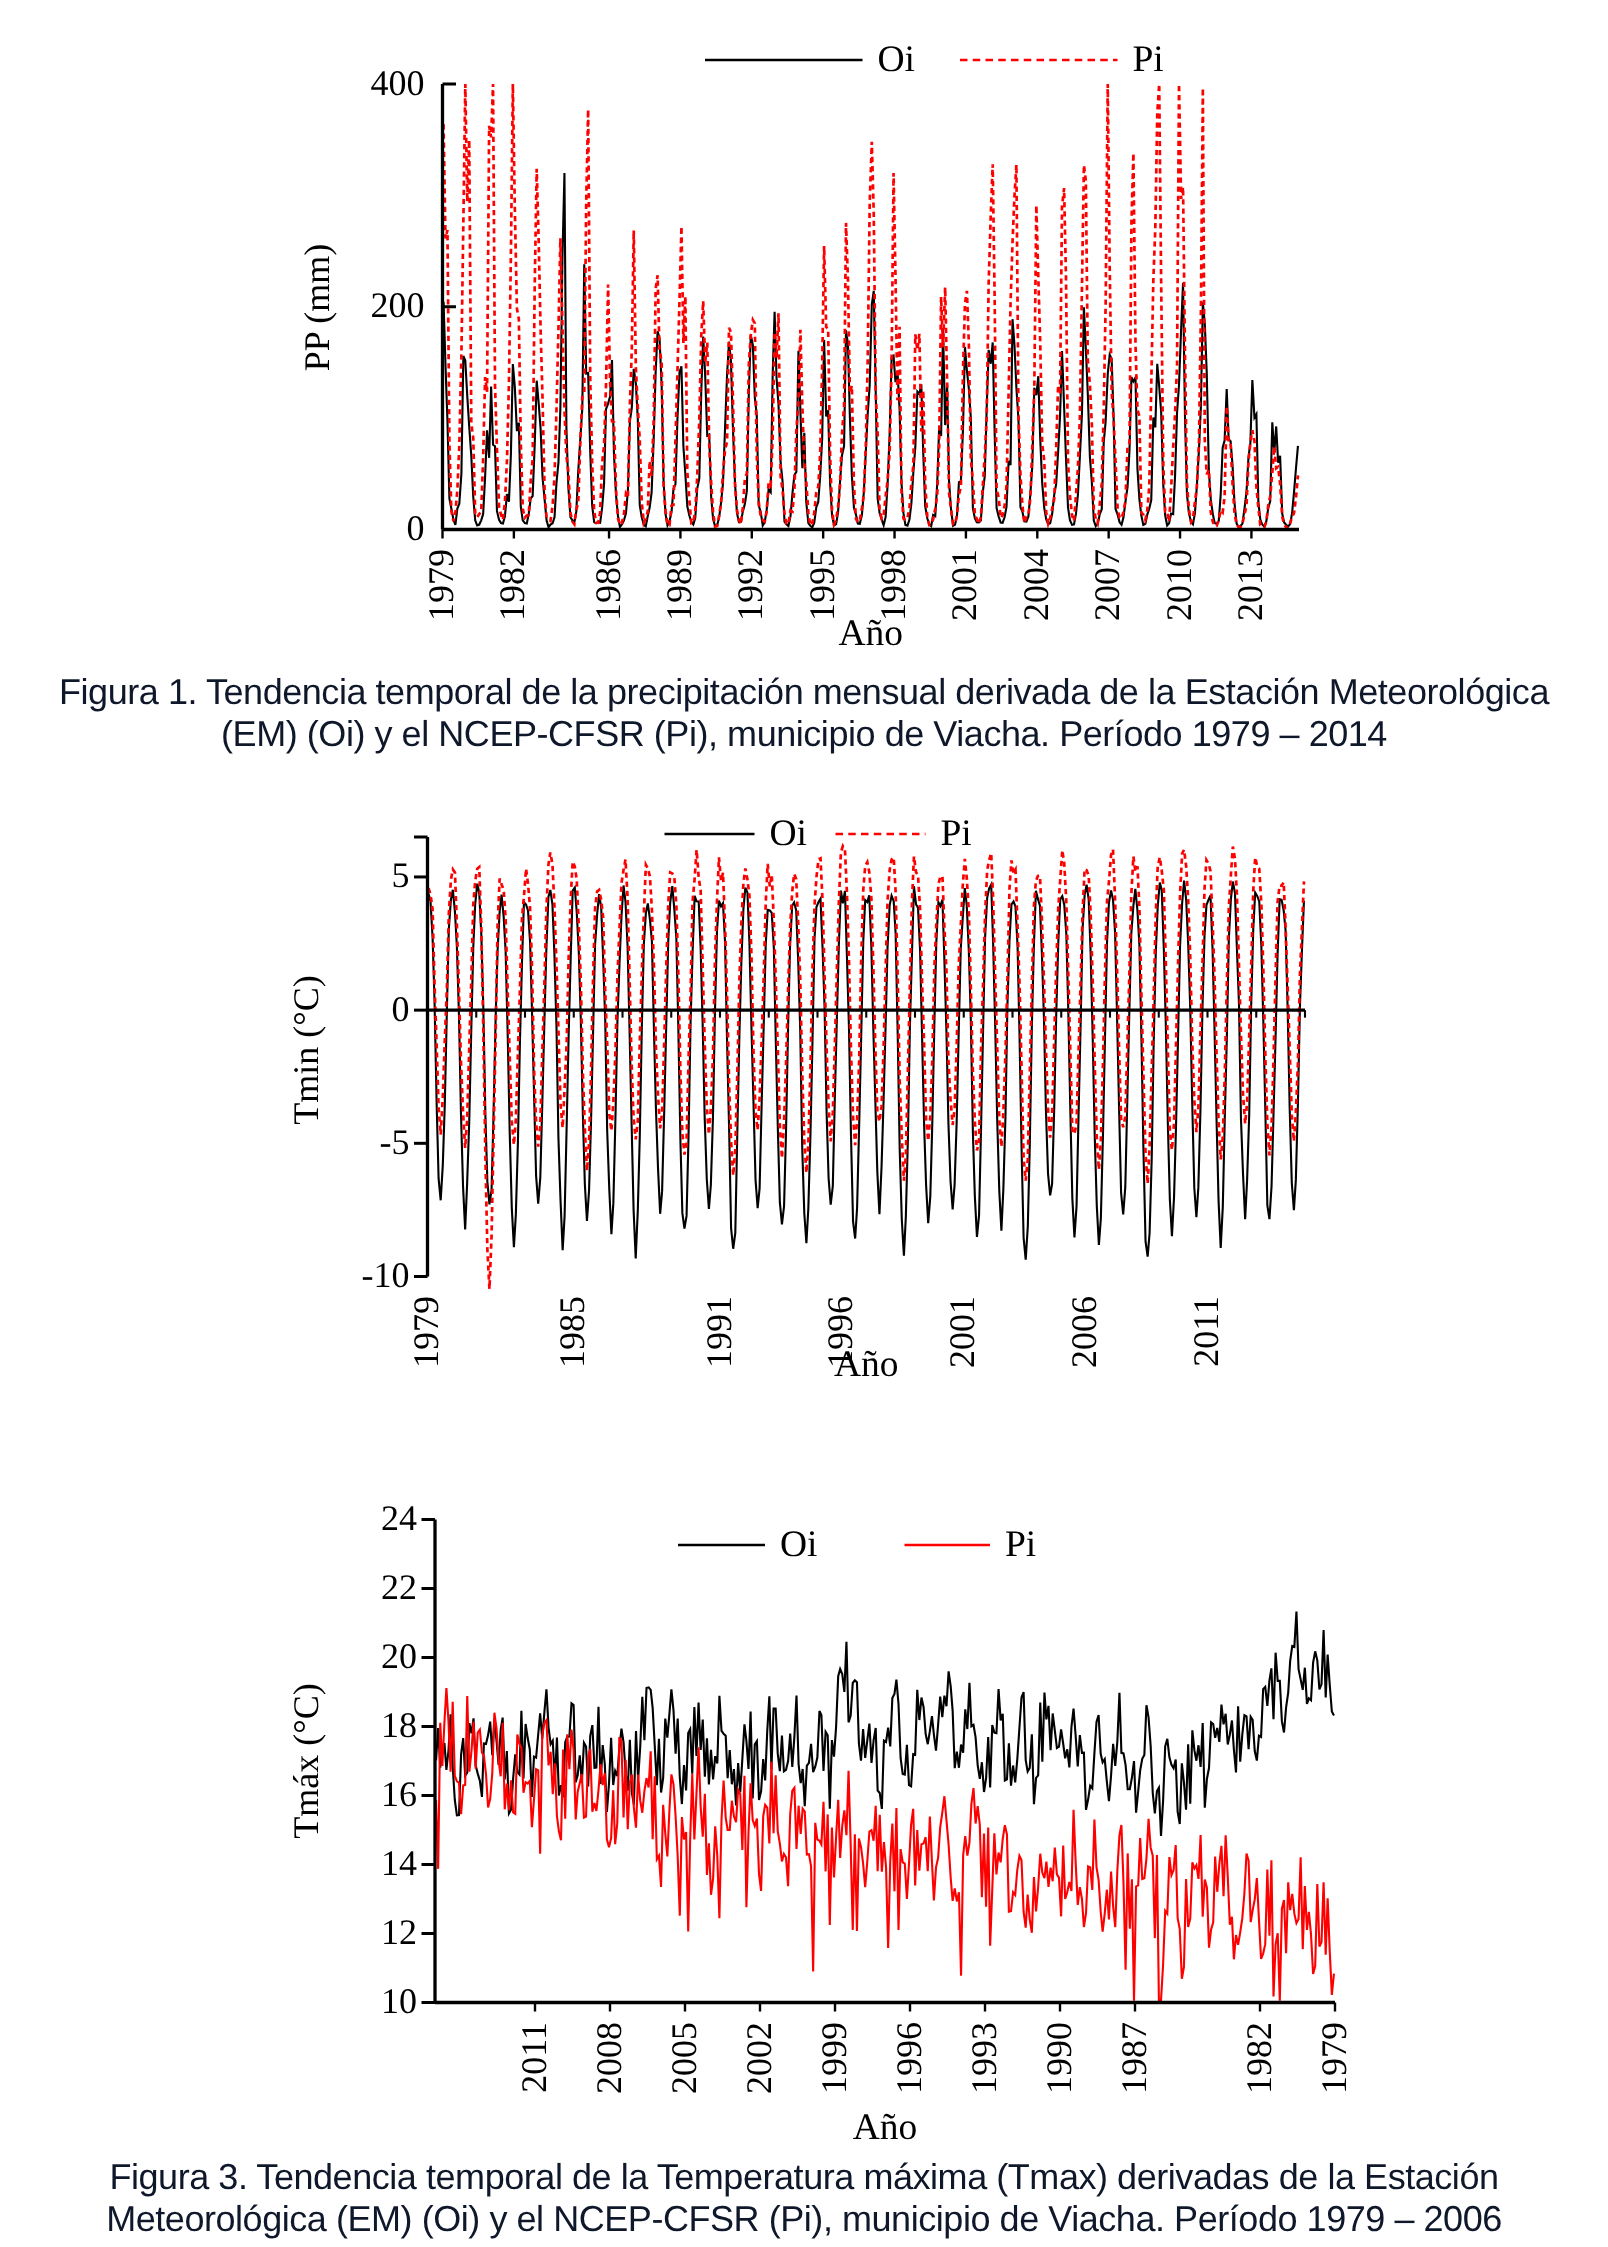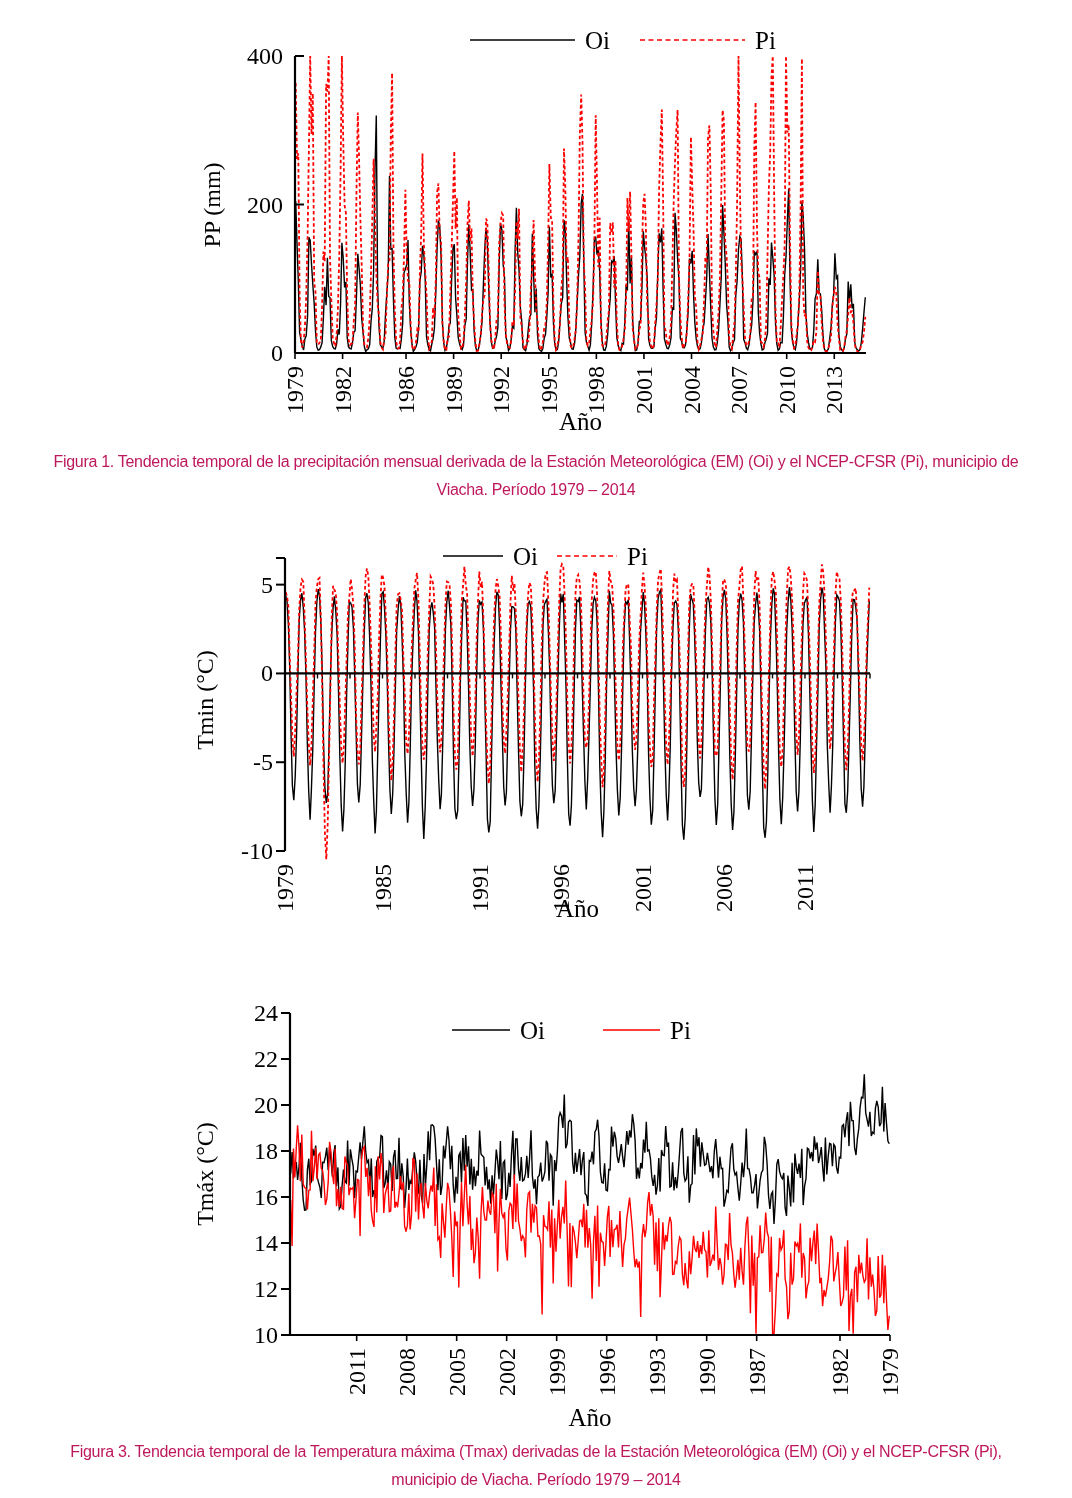--- a/index.html
+++ b/index.html
@@ -1,21 +1,21 @@
 <!DOCTYPE html>
 <html><head>
 <meta charset="utf-8">
 <style>
   html,body{margin:0;padding:0;background:#ffffff;}
   #page{position:relative;width:1072px;height:1498px;background:#ffffff;overflow:hidden;
         font-family:"Liberation Serif",serif;}
   .chart-svg{position:absolute;left:0;width:1072px;display:block;}
   .caption{position:absolute;left:50%;transform:translateX(-50%);width:1000px;margin:0;
-           text-align:center;font-family:"Liberation Sans",sans-serif;font-size:16px;
-           line-height:28px;letter-spacing:-0.3px;color:#be185d;}
+           text-align:center;font-family:"Liberation Sans",sans-serif;font-size:24px;
+           line-height:28px;letter-spacing:-0.3px;color:#0f172a;}
   svg text{font-family:"Liberation Serif",serif;fill:#000;}
 </style>
 </head>
 <body>
 
 <div id="page">
   <svg id="fig0" class="chart-svg" viewBox="0 0 1072 448" style="top:0;height:448px">
       <g>
         <polyline points="295.7,201.2 297.0,243.6 298.3,280.6 299.6,332.4 300.9,339.0 302.3,346.4 303.6,349.9 304.9,339.0 306.2,335.8 307.6,315.8 308.9,237.3 310.2,240.3 311.5,263.9 312.8,284.2 314.2,303.9 315.5,331.2 316.8,346.9 318.1,350.2 319.5,349.7 320.8,346.9 322.1,342.7 323.4,318.0 324.7,286.9 326.1,305.2 327.4,257.7 328.7,296.5 330.0,297.5 331.3,340.6 332.7,346.6 334.0,348.7 335.3,349.0 336.6,344.2 338.0,329.4 339.3,334.5 340.6,302.9 341.9,242.7 343.2,257.8 344.6,287.4 345.9,281.8 347.2,337.7 348.5,346.9 349.9,348.7 351.2,349.0 352.5,342.5 353.8,332.3 355.1,330.7 356.5,295.8 357.8,253.8 359.1,268.5 360.4,285.7 361.7,318.3 363.1,333.3 364.4,347.0 365.7,351.4 367.0,349.7 368.4,348.8 369.7,344.7 371.0,321.6 372.3,308.4 373.6,271.6 375.0,169.9 376.3,115.4 377.6,285.0 378.9,325.0 380.3,344.8 381.6,346.9 382.9,348.2 384.2,341.2 385.5,314.2 386.9,292.2 388.2,272.3 389.5,176.1 390.8,249.0 392.1,248.6 393.5,301.4 394.8,337.3 396.1,348.1 397.4,348.9 398.8,348.1 400.1,348.4 401.4,338.6 402.7,322.6 404.0,272.8 405.4,269.1 406.7,264.4 408.0,240.0 409.3,302.5 410.7,330.2 412.0,344.2 413.3,351.3 414.6,349.7 415.9,347.0 417.3,342.2 418.6,327.0 419.9,281.0 421.2,272.0 422.5,245.9 423.9,255.6 425.2,279.2 426.5,336.7 427.8,344.7 429.2,349.9 430.5,350.9 431.8,344.2 433.1,338.4 434.4,328.4 435.8,292.6 437.1,247.8 438.4,220.8 439.7,225.7 441.1,256.9 442.4,321.5 443.7,342.7 445.0,350.3 446.3,347.7 447.7,341.2 449.0,325.7 450.3,322.9 451.6,280.1 453.0,248.2 454.3,244.2 455.6,297.7 456.9,316.0 458.2,337.5 459.6,343.8 460.9,347.9 462.2,349.6 463.5,345.3 464.8,325.9 466.2,319.0 467.5,261.1 468.8,224.3 470.1,249.6 471.5,290.4 472.8,289.7 474.1,331.0 475.4,346.1 476.7,350.7 478.1,350.2 479.4,345.1 480.7,335.2 482.0,322.2 483.4,284.5 484.7,250.0 486.0,227.8 487.3,240.7 488.6,284.7 490.0,322.1 491.3,341.9 492.6,348.1 493.9,347.9 495.2,341.2 496.6,335.9 497.9,327.2 499.2,262.7 500.5,223.3 501.9,230.0 503.2,264.9 504.5,276.7 505.8,337.0 507.1,341.1 508.5,350.4 509.8,348.3 511.1,340.1 512.4,326.4 513.8,328.2 515.1,250.6 516.4,207.8 517.7,252.0 519.0,269.5 520.4,308.3 521.7,320.9 523.0,347.8 524.3,349.6 525.6,350.7 527.0,344.1 528.3,328.9 529.6,316.7 530.9,314.6 532.3,233.8 533.6,274.0 534.9,312.2 536.2,288.6 537.5,334.6 538.9,348.8 540.2,350.5 541.5,351.5 542.8,348.7 544.2,338.1 545.5,334.6 546.8,317.1 548.1,292.7 549.4,226.6 550.8,277.6 552.1,273.6 553.4,322.1 554.7,343.5 556.0,350.1 557.4,349.5 558.7,341.7 560.0,321.5 561.3,303.6 562.7,297.4 564.0,220.2 565.3,229.4 566.6,278.1 567.9,317.0 569.3,338.5 570.6,342.9 571.9,349.0 573.2,349.2 574.6,343.4 575.9,328.0 577.2,301.1 578.5,275.4 579.8,256.8 581.2,203.0 582.5,193.9 583.8,261.0 585.1,332.5 586.4,342.0 587.8,346.4 589.1,350.2 590.4,344.8 591.7,323.7 593.1,289.6 594.4,238.5 595.7,237.2 597.0,254.7 598.3,247.3 599.7,272.4 601.0,321.9 602.3,342.1 603.6,349.9 605.0,350.4 606.3,346.4 607.6,335.4 608.9,314.8 610.2,298.2 611.6,261.1 612.9,262.7 614.2,256.2 615.5,301.9 616.8,337.5 618.2,345.5 619.5,349.7 620.8,350.7 622.1,343.3 623.5,344.1 624.8,322.5 626.1,284.9 627.4,290.6 628.7,218.9 630.1,283.4 631.4,256.5 632.7,320.9 634.0,339.5 635.4,350.5 636.7,349.7 638.0,343.7 639.3,321.4 640.6,320.8 642.0,285.9 643.3,231.3 644.6,246.9 645.9,259.1 647.2,278.3 648.6,338.9 649.9,345.4 651.2,348.2 652.5,348.3 653.9,347.0 655.2,328.3 656.5,317.5 657.8,271.8 659.1,233.3 660.5,242.5 661.8,228.3 663.1,288.4 664.4,338.7 665.8,344.4 667.1,348.4 668.4,348.6 669.7,344.9 671.0,338.0 672.4,307.3 673.7,310.0 675.0,212.8 676.3,229.7 677.6,258.5 679.0,280.3 680.3,338.2 681.6,341.1 682.9,347.6 684.3,347.8 685.6,344.4 686.9,329.4 688.2,310.6 689.5,258.6 690.9,263.5 692.2,250.8 693.5,292.9 694.8,322.1 696.2,338.9 697.5,346.3 698.8,349.4 700.1,348.8 701.4,342.9 702.8,329.9 704.1,322.8 705.4,301.5 706.7,277.4 708.0,234.0 709.4,270.9 710.7,306.5 712.0,338.3 713.3,346.8 714.7,349.9 716.0,349.6 717.3,342.6 718.6,329.9 719.9,304.8 721.3,276.1 722.6,204.9 723.9,232.4 725.2,262.5 726.6,304.7 727.9,321.5 729.2,347.1 730.5,350.8 731.8,349.2 733.2,342.7 734.5,339.5 735.8,295.1 737.1,281.0 738.5,249.3 739.8,236.5 741.1,239.3 742.4,278.0 743.7,339.3 745.1,343.1 746.4,348.2 747.7,349.8 749.0,344.9 750.3,334.5 751.7,324.6 753.0,299.8 754.3,251.4 755.6,254.3 757.0,251.7 758.3,312.4 759.6,333.0 760.9,343.8 762.2,349.9 763.6,349.2 764.9,342.9 766.2,339.0 767.5,333.4 768.9,278.3 770.2,284.9 771.5,242.5 772.8,257.6 774.1,274.4 775.5,323.1 776.8,343.7 778.1,350.3 779.4,348.9 780.7,342.4 782.1,342.8 783.4,316.6 784.7,275.0 786.0,256.7 787.4,219.8 788.7,188.6 790.0,278.0 791.3,329.5 792.6,342.1 794.0,347.8 795.3,349.5 796.6,342.3 797.9,324.0 799.3,300.0 800.6,270.6 801.9,201.5 803.2,215.8 804.5,248.5 805.9,313.8 807.2,333.1 808.5,342.4 809.8,348.8 811.1,349.1 812.5,347.3 813.8,329.8 815.1,298.5 816.4,293.7 817.8,259.3 819.1,292.8 820.4,294.1 821.7,310.2 823.0,335.3 824.4,349.1 825.7,351.3 827.0,350.6 828.3,349.1 829.7,338.7 831.0,328.0 832.3,305.0 833.6,295.1 834.9,253.3 836.3,278.4 837.6,276.1 838.9,334.6 840.2,346.4 841.5,349.7 842.9,351.2 844.2,347.6 845.5,338.6 846.8,334.2 848.2,281.6 849.5,301.8 850.8,284.3 852.1,308.4 853.4,303.9 854.8,342.4 856.1,348.3 857.4,349.8 858.7,351.0 860.1,349.4 861.4,342.0 862.7,327.9 864.0,312.1 865.3,297.2" fill="none" stroke="#000000" stroke-width="1.4"></polyline>
         <polyline points="295.7,82.9 297.0,159.0 298.3,153.3 299.6,294.6 300.9,340.7 302.3,347.5 303.6,341.5 304.9,326.7 306.2,296.9 307.6,236.2 308.9,148.7 310.2,56.0 311.5,134.3 312.8,93.3 314.2,282.3 315.5,292.1 316.8,342.4 318.1,344.7 319.5,342.7 320.8,341.2 322.1,305.7 323.4,251.4 324.7,261.2 326.1,83.9 327.4,91.6 328.7,56.0 330.0,256.6 331.3,298.7 332.7,337.8 334.0,343.2 335.3,346.5 336.6,334.9 338.0,306.5 339.3,254.5 340.6,170.2 341.9,56.0 343.2,137.9 344.6,205.6 345.9,212.8 347.2,295.0 348.5,339.2 349.9,345.1 351.2,343.6 352.5,343.3 353.8,320.5 355.1,306.0 356.5,188.9 357.8,112.5 359.1,159.8 360.4,219.6 361.7,266.2 363.1,328.7 364.4,345.3 365.7,346.3 367.0,347.2 368.4,337.2 369.7,317.2 371.0,272.6 372.3,219.3 373.6,158.8 375.0,218.7 376.3,272.7 377.6,304.2 378.9,314.3 380.3,341.9 381.6,347.7 382.9,349.5 384.2,339.7 385.5,335.2 386.9,294.3 388.2,264.5 389.5,262.3 390.8,135.3 392.1,73.0 393.5,252.4 394.8,309.5 396.1,340.7 397.4,348.3 398.8,348.5 400.1,341.5 401.4,308.9 402.7,296.9 404.0,256.9 405.4,189.7 406.7,254.0 408.0,280.9 409.3,281.5 410.7,326.5 412.0,345.6 413.3,350.0 414.6,348.6 415.9,343.3 417.3,329.4 418.6,332.0 419.9,270.5 421.2,233.1 422.5,153.6 423.9,245.1 425.2,271.6 426.5,293.3 427.8,334.5 429.2,348.6 430.5,345.8 431.8,341.3 433.1,307.3 434.4,317.1 435.8,280.0 437.1,192.7 438.4,183.5 439.7,233.8 441.1,241.1 442.4,323.7 443.7,340.8 445.0,350.1 446.3,350.2 447.7,337.1 449.0,336.6 450.3,293.3 451.6,248.9 453.0,199.9 454.3,151.0 455.6,228.7 456.9,197.5 458.2,314.4 459.6,333.7 460.9,348.8 462.2,348.4 463.5,340.8 464.8,317.7 466.2,279.4 467.5,223.8 468.8,200.7 470.1,242.0 471.5,228.4 472.8,296.2 474.1,321.7 475.4,341.9 476.7,350.9 478.1,350.7 479.4,343.8 480.7,335.3 482.0,315.0 483.4,299.6 484.7,294.6 486.0,218.5 487.3,221.5 488.6,264.8 490.0,322.8 491.3,339.9 492.6,346.5 493.9,349.5 495.2,338.7 496.6,318.9 497.9,315.6 499.2,243.1 500.5,223.4 501.9,213.3 503.2,215.6 504.5,303.7 505.8,334.7 507.1,343.9 508.5,346.8 509.8,347.7 511.1,341.2 512.4,321.9 513.8,323.7 515.1,291.3 516.4,221.4 517.7,238.6 519.0,208.8 520.4,317.4 521.7,326.5 523.0,342.5 524.3,349.2 525.6,349.3 527.0,340.3 528.3,341.0 529.6,326.1 530.9,286.8 532.3,267.3 533.6,219.9 534.9,270.6 536.2,308.7 537.5,320.8 538.9,341.8 540.2,350.3 541.5,348.9 542.8,342.2 544.2,328.1 545.5,324.5 546.8,301.5 548.1,244.8 549.4,164.0 550.8,218.0 552.1,219.0 553.4,303.0 554.7,340.1 556.0,349.7 557.4,346.4 558.7,338.0 560.0,323.4 561.3,289.7 562.7,270.8 564.0,148.6 565.3,186.7 566.6,262.1 567.9,257.1 569.3,323.6 570.6,345.7 571.9,348.3 573.2,347.0 574.6,338.7 575.9,329.6 577.2,297.1 578.5,238.8 579.8,135.8 581.2,94.5 582.5,142.5 583.8,261.9 585.1,288.2 586.4,340.6 587.8,345.6 589.1,343.5 590.4,330.9 591.7,320.4 593.1,301.1 594.4,242.3 595.7,115.3 597.0,184.3 598.3,266.9 599.7,217.8 601.0,327.4 602.3,345.7 603.6,346.9 605.0,345.2 606.3,338.7 607.6,321.6 608.9,310.4 610.2,222.9 611.6,233.4 612.9,222.6 614.2,287.6 615.5,260.2 616.8,322.6 618.2,344.6 619.5,349.9 620.8,349.4 622.1,346.2 623.5,339.1 624.8,330.3 626.1,297.4 627.4,198.0 628.7,231.4 630.1,191.6 631.4,254.2 632.7,328.8 634.0,339.2 635.4,349.5 636.7,349.0 638.0,343.6 639.3,329.8 640.6,324.7 642.0,247.3 643.3,202.4 644.6,193.9 645.9,229.3 647.2,305.6 648.6,321.2 649.9,343.1 651.2,346.0 652.5,349.2 653.9,344.8 655.2,323.8 656.5,304.2 657.8,278.3 659.1,189.1 660.5,143.3 661.8,109.5 663.1,199.1 664.4,326.2 665.8,331.7 667.1,345.3 668.4,343.6 669.7,337.0 671.0,323.8 672.4,261.8 673.7,202.1 675.0,161.9 676.3,130.9 677.6,109.8 679.0,277.3 680.3,316.4 681.6,337.0 682.9,348.8 684.3,344.6 685.6,343.6 686.9,331.9 688.2,297.5 689.5,260.4 690.9,136.9 692.2,184.8 693.5,228.7 694.8,295.8 696.2,307.5 697.5,341.9 698.8,349.2 700.1,345.6 701.4,339.4 702.8,332.7 704.1,299.1 705.4,256.7 706.7,263.1 708.0,137.9 709.4,125.4 710.7,187.7 712.0,307.3 713.3,330.4 714.7,343.6 716.0,347.5 717.3,330.2 718.6,311.9 719.9,278.7 721.3,192.2 722.6,110.1 723.9,120.6 725.2,240.4 726.6,256.2 727.9,283.0 729.2,339.1 730.5,346.0 731.8,348.8 733.2,335.8 734.5,322.1 735.8,274.4 737.1,202.5 738.5,56.0 739.8,178.5 741.1,261.0 742.4,279.4 743.7,307.6 745.1,339.7 746.4,345.1 747.7,345.6 749.0,341.2 750.3,334.0 751.7,297.5 753.0,295.5 754.3,148.8 755.6,102.1 757.0,229.8 758.3,273.1 759.6,277.5 760.9,341.8 762.2,343.0 763.6,346.6 764.9,339.7 766.2,323.9 767.5,256.9 768.9,186.2 770.2,152.5 771.5,76.1 772.8,56.0 774.1,187.7 775.5,308.6 776.8,340.9 778.1,340.7 779.4,347.9 780.7,326.7 782.1,298.7 783.4,275.2 784.7,243.4 786.0,56.0 787.4,132.6 788.7,124.7 790.0,236.3 791.3,322.2 792.6,339.4 794.0,348.0 795.3,346.2 796.6,334.8 797.9,325.0 799.3,294.7 800.6,207.9 801.9,58.6 803.2,293.8 804.5,316.2 805.9,313.2 807.2,341.6 808.5,347.7 809.8,350.7 811.1,350.5 812.5,347.0 813.8,340.2 815.1,341.6 816.4,331.2 817.8,270.9 819.1,295.5 820.4,295.6 821.7,322.8 823.0,341.6 824.4,350.0 825.7,351.1 827.0,351.3 828.3,349.0 829.7,342.9 831.0,337.2 832.3,307.9 833.6,294.7 834.9,286.8 836.3,293.9 837.6,324.6 838.9,338.4 840.2,350.1 841.5,350.4 842.9,351.2 844.2,348.0 845.5,336.8 846.8,330.8 848.2,315.1 849.5,297.7 850.8,312.2 852.1,311.3 853.4,322.4 854.8,344.3 856.1,349.9 857.4,351.3 858.7,352.2 860.1,348.6 861.4,344.9 862.7,341.9 864.0,331.5 865.3,316.9" fill="none" stroke="#ff0000" stroke-width="1.8" stroke-dasharray="3.5 2.6"></polyline>
@@ -168,14 +168,14 @@
         <text x="205" y="186" text-anchor="middle" dominant-baseline="central" font-size="24" transform="rotate(-90 205 186)">Tmáx (°C)</text>
         <text x="590" y="438" text-anchor="middle" font-size="25">Año</text>
       </g>
       <g>
         <line x1="452" y1="42" x2="510" y2="42" stroke="#000000" stroke-width="1.6"></line>
         <text x="520" y="42" dominant-baseline="central" font-size="25">Oi</text>
         <line x1="603" y1="42" x2="660" y2="42" stroke="#ff0000" stroke-width="1.6"></line>
         <text x="670" y="42" dominant-baseline="central" font-size="25">Pi</text>
       </g>
     </svg>
-  <p class="caption" style="top:1438px">Figura 3. Tendencia temporal de la Temperatura máxima (Tmax) derivadas de la Estación Meteorológica (EM) (Oi) y el NCEP-CFSR (Pi), municipio de Viacha. Período 1979 – 2014</p>
+  <p class="caption" style="top:1438px">Figura 3. Tendencia temporal de la Temperatura máxima (Tmax) derivadas de la Estación Meteorológica (EM) (Oi) y el NCEP-CFSR (Pi), municipio de Viacha. Período 1979 – 2006</p>
 </div>
 
 </body></html>

